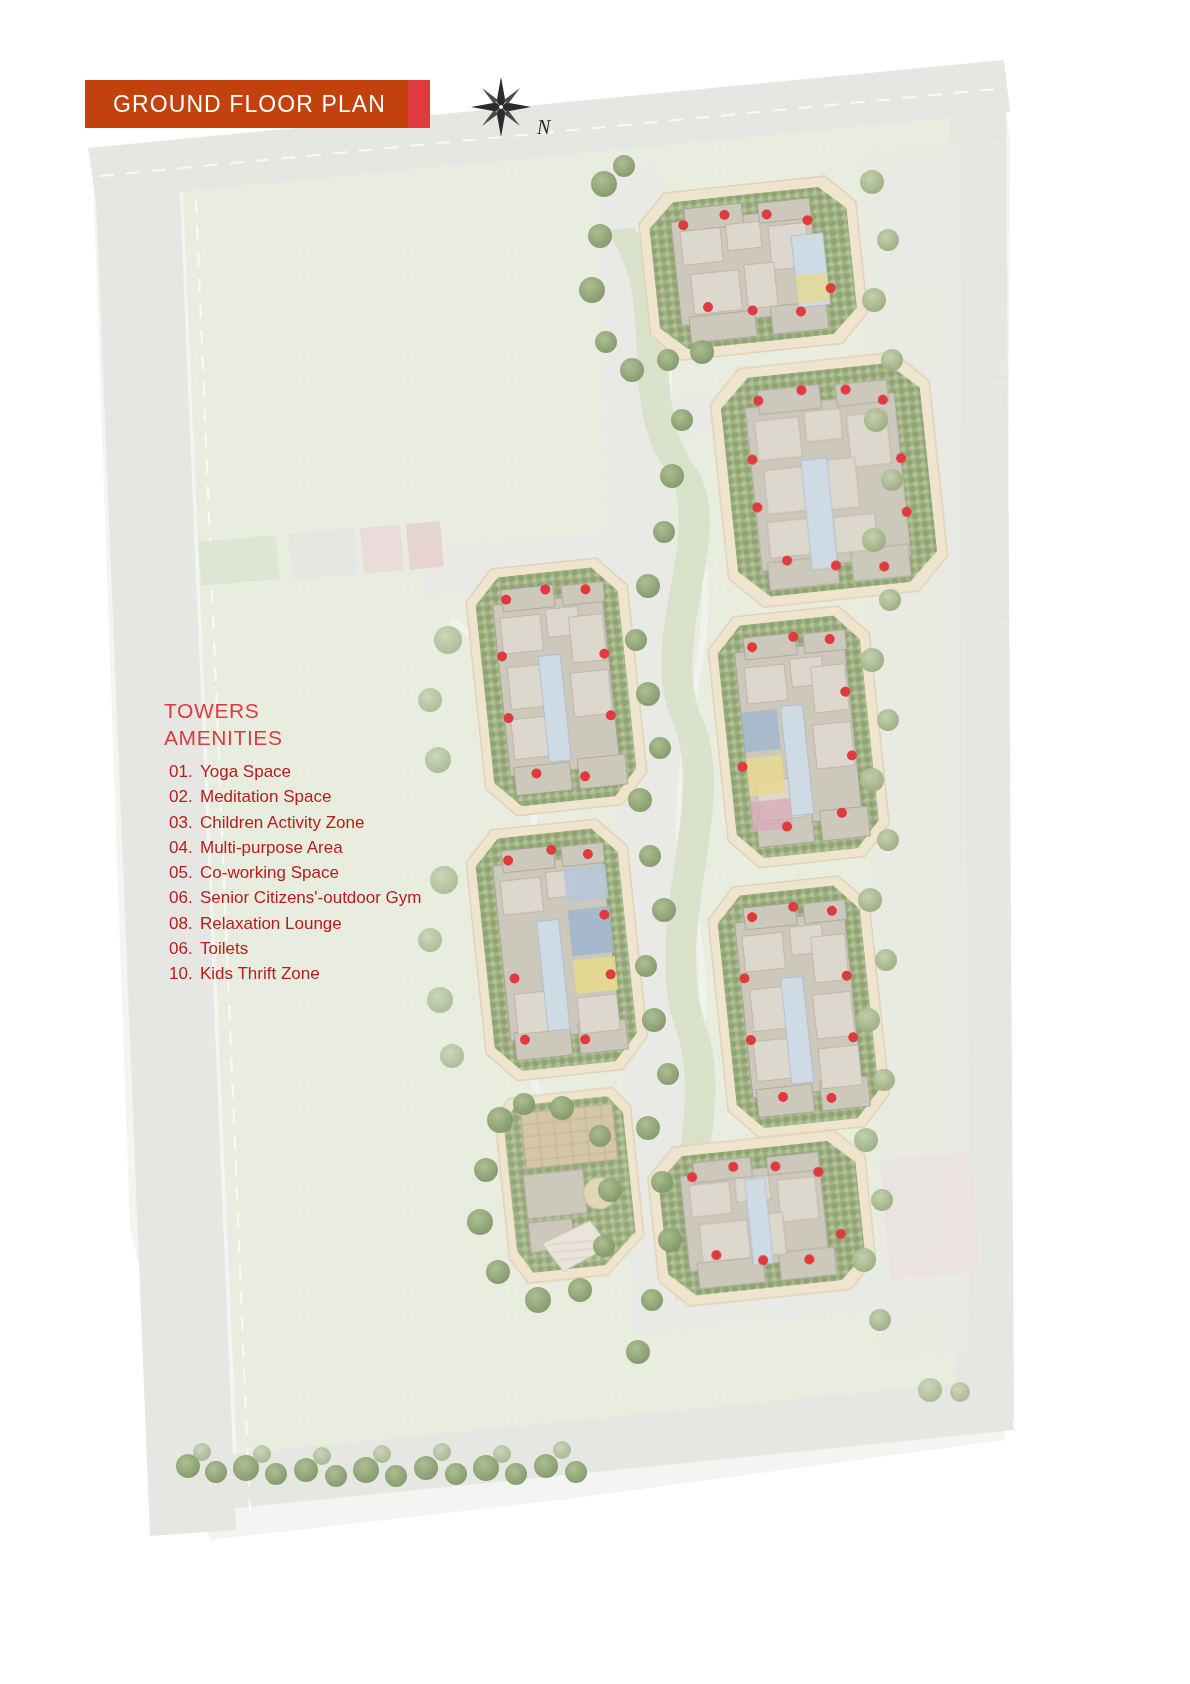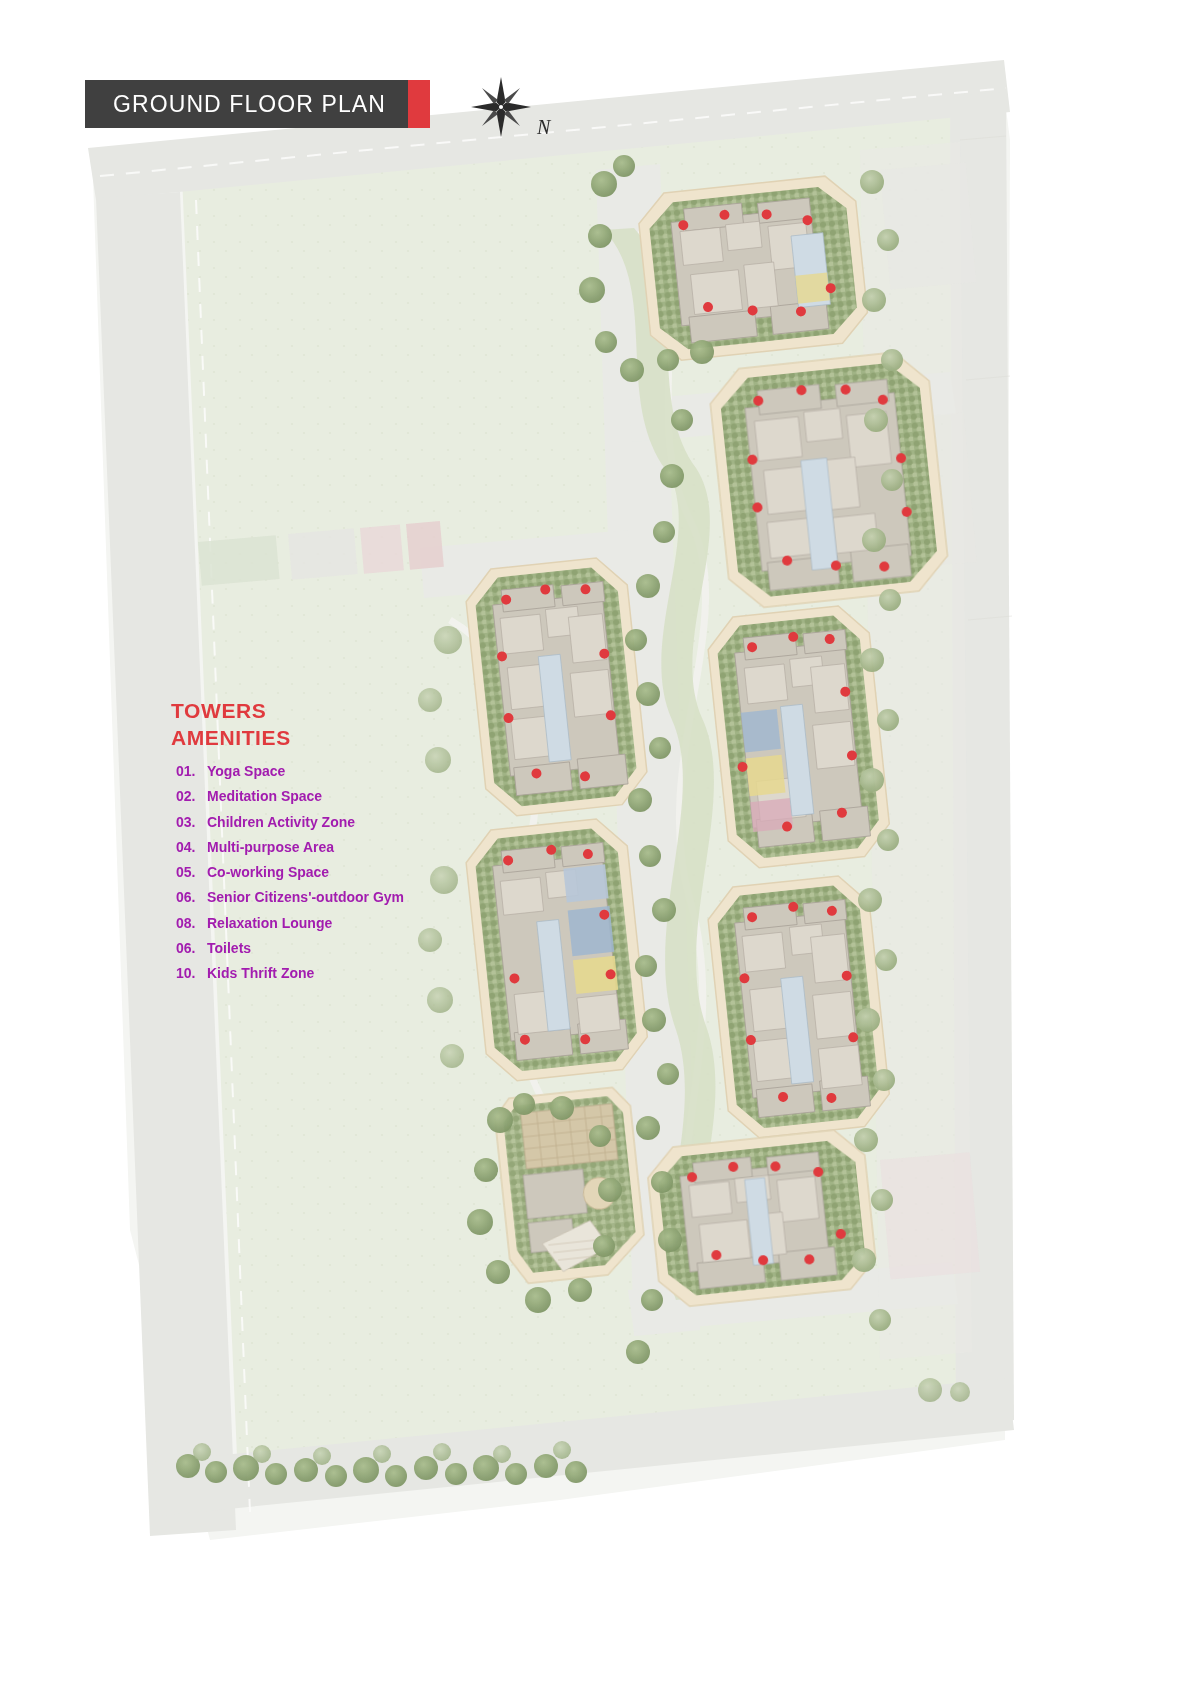--- a/index.html
+++ b/index.html
@@ -19,21 +19,21 @@
   .title-bar {
     position: absolute;
     left: 85px;
     top: 80px;
     width: 345px;
     height: 48px;
     display: flex;
     align-items: stretch;
   }
   .title-box {
-    background: #404040;
+    background: #c2410c;
     flex: 1 1 auto;
     display: flex;
     align-items: center;
     padding-left: 28px;
     box-sizing: border-box;
   }
   .title-text {
     color: #ffffff;
     font-size: 23px;
     letter-spacing: 1.1px;
@@ -60,40 +60,39 @@
     top: 43px;
     font-size: 20px;
     font-style: italic;
     color: #2b2b2b;
     font-family: "Liberation Serif", serif;
   }
 
   
   .legend {
     position: absolute;
-    left: 171px;
+    left: 164px;
     top: 697px;
     width: 330px;
-    font-weight: bold;
   }
   .legend-title {
     color: #e03a3e;
     font-size: 21px;
     line-height: 27px;
     letter-spacing: 0.6px;
   }
   .legend-list {
     margin: 8px 0 0 0;
     padding: 0;
     list-style: none;
   }
   .legend-list li {
-    font-size: 14px;
+    font-size: 17px;
     line-height: 25.3px;
-    color: #a21caf;
+    color: #b91c1c;
     white-space: nowrap;
     padding-left: 5px;
   }
   .legend-list li .num {
     display: inline-block;
     min-width: 31px;
   }
 
   
   .map {

